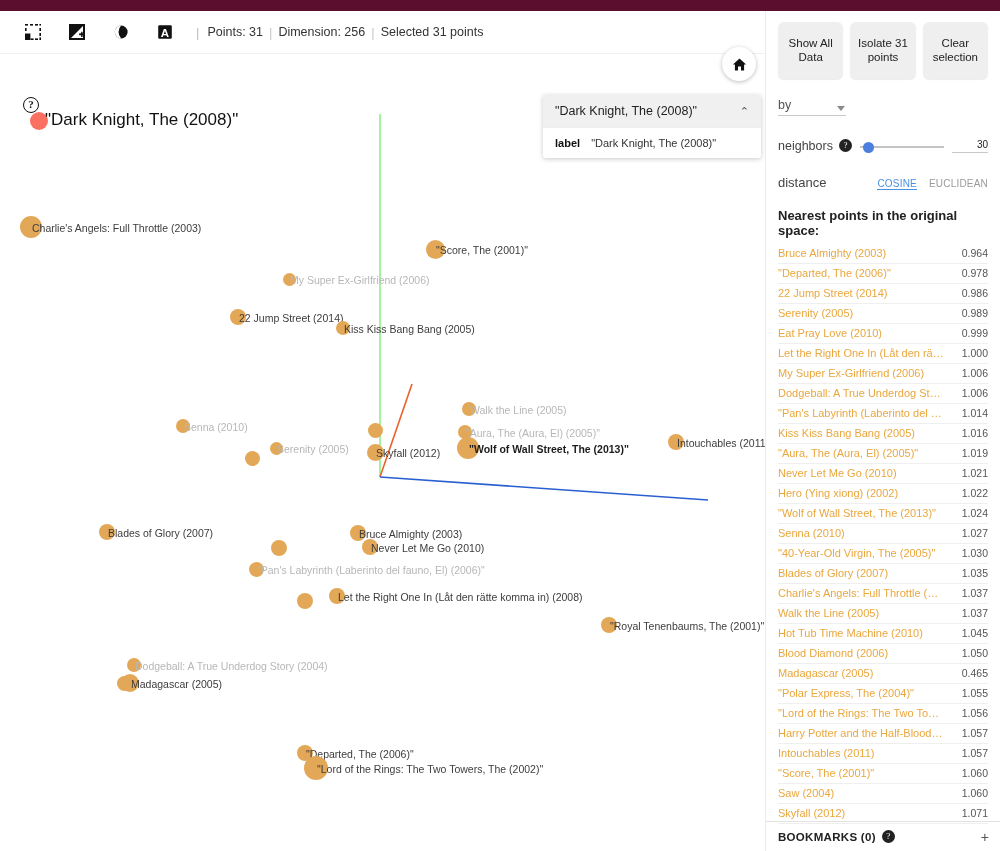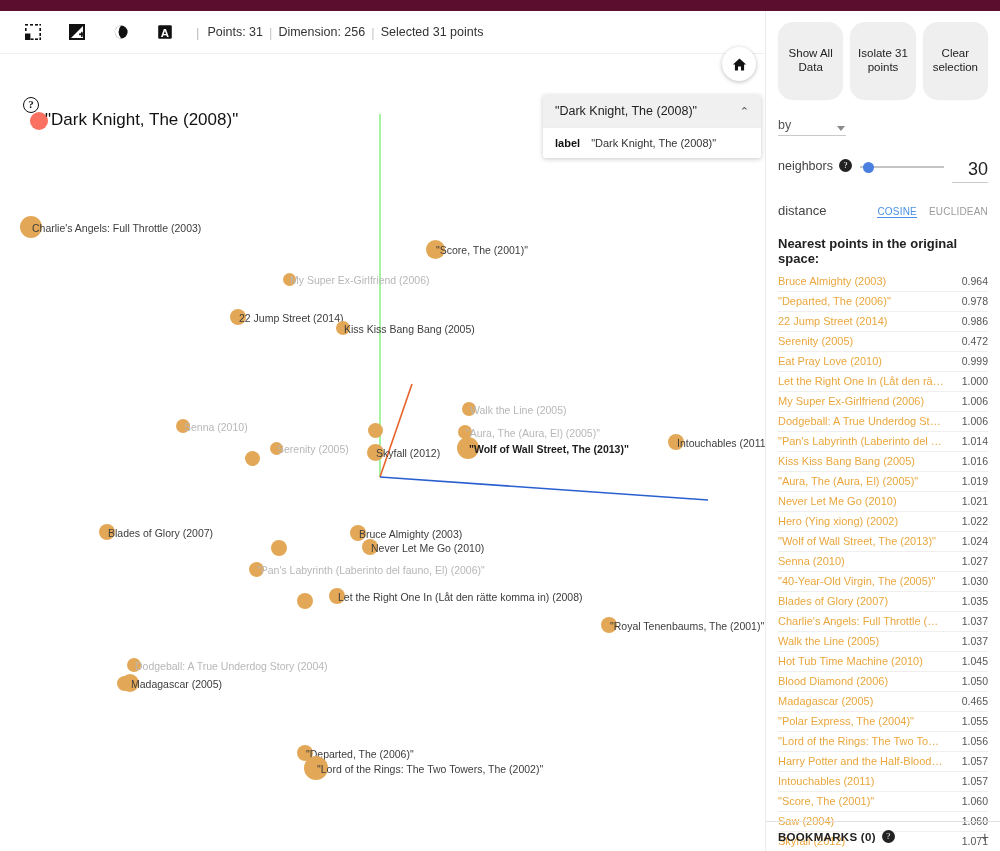--- a/index.html
+++ b/index.html
@@ -111,24 +111,24 @@
   .chev { font-size: 11px; color: #555; }
 
   
   .panel {
     position: absolute; left: 765px; top: 11px; width: 235px; height: 840px;
     background: #fff; border-left: 1px solid #ececec;
     padding: 0 12px;
   }
   .btn-row { display: flex; gap: 7px; padding-top: 11px; }
   .btn {
-    flex: 1; background: #efefef; border: none; border-radius: 15px;
+    flex: 1; background: #efefef; border: none; border-radius: 6px;
     font-family: "Liberation Sans", sans-serif;
     font-size: 11.5px; color: #222; text-align: center;
-    padding: 24px 2px; cursor: pointer; line-height: 1.25;
+    padding: 14px 2px; cursor: pointer; line-height: 1.25;
     box-shadow: 0 1px 1px rgba(0,0,0,.08);
   }
   .field-row { display: flex; align-items: flex-end; gap: 8px; margin-top: 16px; }
   .field { position: relative; flex: 1; }
   .field-label {
     font-size: 9.5px; color: #9a9a9a; display: block; margin-bottom: 1px;
   }
   .field-input {
     width: 100%; border: none; border-bottom: 1px solid #c9c9c9;
     font-family: "Liberation Sans", sans-serif;
@@ -161,21 +161,21 @@
   }
   .slider { position: relative; flex: 1; height: 16px; margin: 0 2px; }
   .slider-track {
     position: absolute; left: 0; right: 0; top: 7px; height: 2px; background: #c4c4c4;
   }
   .slider-thumb {
     position: absolute; left: 3px; top: 3px; width: 11px; height: 11px;
     border-radius: 50%; background: #4a7fe0; cursor: pointer;
   }
   .nb-value {
-    width: 36px; text-align: right; font-size: 18px; color: #222;
+    width: 36px; text-align: right; font-size: 10px; color: #222;
     border-bottom: 1px solid #c9c9c9; padding-bottom: 2px;
   }
   .dist-row { display: flex; align-items: baseline; margin-top: 20px; }
   .dist-label { font-size: 13px; color: #444; flex: 1; }
   .dist-opt {
     font-size: 10px; color: #9a9a9a; cursor: pointer; margin-left: 12px;
     letter-spacing: .2px;
   }
   .dist-opt.active { color: #4a90e2; border-bottom: 1px solid #4a90e2; }
 
@@ -384,21 +384,21 @@
         <div class="nn-row">
           <span class="nn-name">"Departed, The (2006)"</span>
           <span class="nn-dist">0.978</span>
         </div>
         <div class="nn-row">
           <span class="nn-name">22 Jump Street (2014)</span>
           <span class="nn-dist">0.986</span>
         </div>
         <div class="nn-row">
           <span class="nn-name">Serenity (2005)</span>
-          <span class="nn-dist">0.472</span>
+          <span class="nn-dist">0.989</span>
         </div>
         <div class="nn-row">
           <span class="nn-name">Eat Pray Love (2010)</span>
           <span class="nn-dist">0.999</span>
         </div>
         <div class="nn-row">
           <span class="nn-name">Let the Right One In (Låt den rätte kom…</span>
           <span class="nn-dist">1.000</span>
         </div>
         <div class="nn-row">

